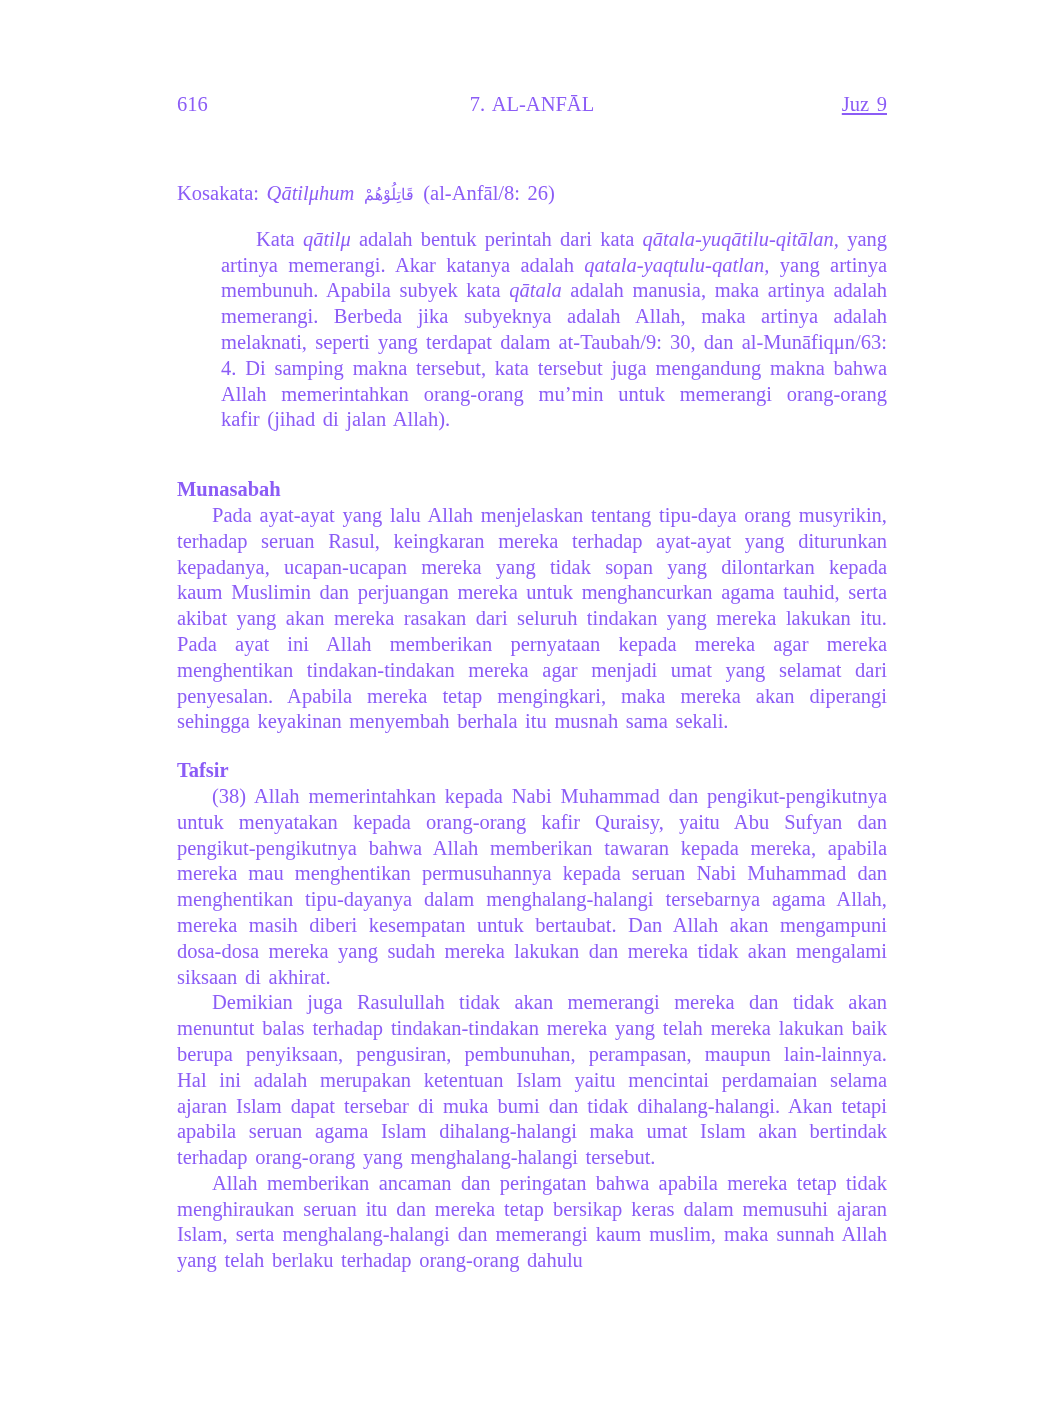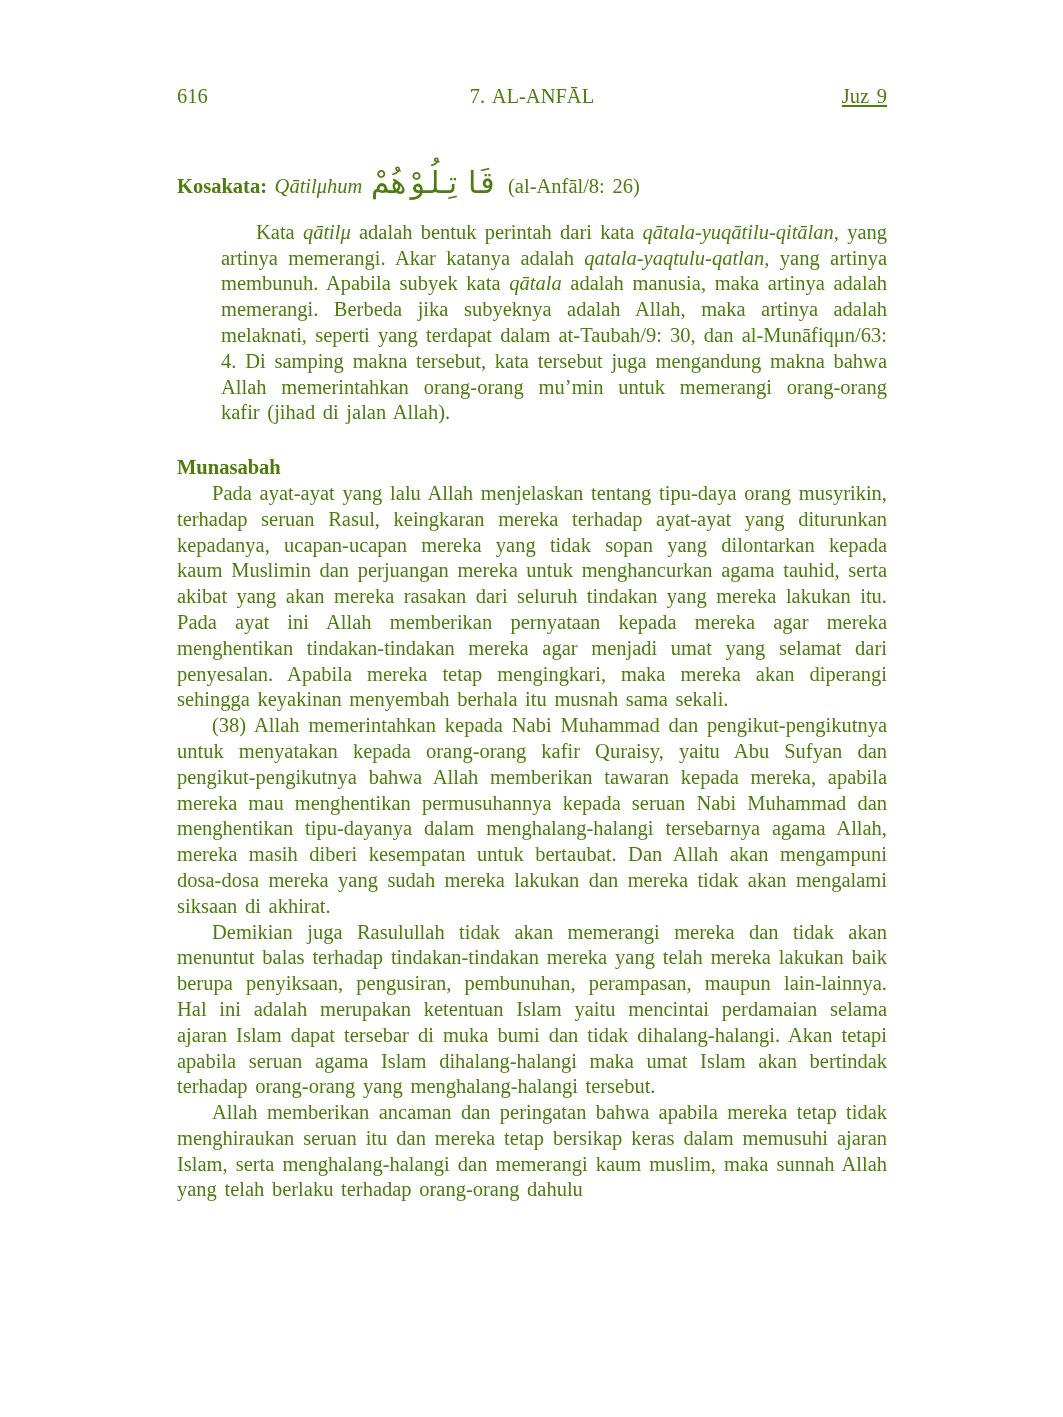--- a/index.html
+++ b/index.html
@@ -10,68 +10,68 @@
   .page {
     position: relative;
     width: 1063px;
     height: 1417px;
     background: #ffffff;
     overflow: hidden;
   }
   .content {
     position: absolute;
     left: 177px;
-    top: 84px;
+    top: 92px;
     width: 710px;
     font-family: "Liberation Serif", serif;
     font-size: 20.5px;
     line-height: 25.8px;
-    color: #4d7c0f;
+    color: #8b5cf6;
     word-spacing: 2.5px;
   }
   .page-header {
     display: grid;
     grid-template-columns: 1fr auto 1fr;
     align-items: baseline;
     width: 100%;
   }
   .hdr-left   { justify-self: start; }
   .hdr-center { justify-self: center; }
   .hdr-right  { justify-self: end; text-decoration: underline; }
 
   .kosakata {
     margin-top: 60px;
     line-height: 30px;
     white-space: nowrap;
   }
-  .bold   { font-weight: bold; }
+  .bold   { font-weight: normal; }
   .italic { font-style: italic; }
   .arabic {
-    font-family: Liberation Mono, monospace;
-    font-size: 30px;
+    font-family: Liberation Serif, serif;
+    font-size: 16px;
     line-height: 1;
     direction: rtl;
     unicode-bidi: isolate;
     padding: 0 2px;
   }
 
   p.body {
     margin: 0;
     text-align: justify;
     text-indent: 35px;
   }
   p.first-para { margin-top: 19px; margin-left: 44px; }
 
   h2.section-heading {
     font-size: 20.5px;
     font-weight: bold;
     margin: 0;
     line-height: 25.8px;
   }
-  h2.munasabah { margin-top: 29px; font-family: Liberation Serif, serif; }
+  h2.munasabah { margin-top: 44px; font-family: Liberation Serif, serif; }
   h2.tafsir    { margin-top: 23px; }
 </style>
 </head>
 <body>
 
 <div class="page">
   <div class="content">
 
     <div class="page-header">
       <span class="hdr-left">616</span>
@@ -85,20 +85,21 @@
       <span class="arabic">قَاتِلُوْهُمْ</span>
       <span>(al-Anfāl/8: 26)</span>
     </div>
 
     <p class="body first-para"><span>Kata </span><span style="font-style: italic;">qātilμ</span><span> adalah bentuk perintah dari kata </span><span style="font-style: italic;">qātala-yuqātilu-qitālan,</span><span> yang artinya memerangi. Akar katanya adalah </span><span style="font-style: italic;">qatala-yaqtulu-qatlan,</span><span> yang artinya membunuh. Apabila subyek kata </span><span style="font-style: italic;">qātala</span><span> adalah manusia, maka artinya adalah memerangi. Berbeda jika subyeknya adalah Allah, maka artinya adalah melaknati, seperti yang terdapat dalam at-Taubah/9: 30, dan al-Munāfiqμn/63: 4. Di samping makna tersebut, kata tersebut juga mengandung makna bahwa Allah memerintahkan orang-orang mu’min untuk memerangi orang-orang kafir (jihad di jalan Allah).</span></p>
 
     <h2 class="section-heading munasabah">Munasabah</h2>
 
     <p class="body">Pada ayat-ayat yang lalu Allah menjelaskan tentang tipu-daya orang musyrikin, terhadap seruan Rasul, keingkaran mereka terhadap ayat-ayat yang diturunkan kepadanya, ucapan-ucapan mereka yang tidak sopan yang dilontarkan kepada kaum Muslimin dan perjuangan mereka untuk menghancurkan agama tauhid, serta akibat yang akan mereka rasakan dari seluruh tindakan yang mereka lakukan itu. Pada ayat ini Allah memberikan pernyataan kepada mereka agar mereka menghentikan tindakan-tindakan mereka agar menjadi umat yang selamat dari penyesalan. Apabila mereka tetap mengingkari, maka mereka akan diperangi sehingga keyakinan menyembah berhala itu musnah sama sekali.</p>
 
+    <h2 class="section-heading tafsir">Tafsir</h2>
 
     <p class="body">(38) Allah memerintahkan kepada Nabi Muhammad dan pengikut-pengikutnya untuk menyatakan kepada orang-orang kafir Quraisy, yaitu Abu Sufyan dan pengikut-pengikutnya bahwa Allah memberikan tawaran kepada mereka, apabila mereka mau menghentikan permusuhannya kepada seruan Nabi Muhammad dan menghentikan tipu-dayanya dalam menghalang-halangi tersebarnya agama Allah, mereka masih diberi kesempatan untuk bertaubat. Dan Allah akan mengampuni dosa-dosa mereka yang sudah mereka lakukan dan mereka tidak akan mengalami siksaan di akhirat.</p>
 
     <p class="body">Demikian juga Rasulullah tidak akan memerangi mereka dan tidak akan menuntut balas terhadap tindakan-tindakan mereka yang telah mereka lakukan baik berupa penyiksaan, pengusiran, pembunuhan, perampasan, maupun lain-lainnya. Hal ini adalah merupakan ketentuan Islam yaitu mencintai perdamaian selama ajaran Islam dapat tersebar di muka bumi dan tidak dihalang-halangi. Akan tetapi apabila seruan agama Islam dihalang-halangi maka umat Islam akan bertindak terhadap orang-orang yang menghalang-halangi tersebut.</p>
 
     <p class="body">Allah memberikan ancaman dan peringatan bahwa apabila mereka tetap tidak menghiraukan seruan itu dan mereka tetap bersikap keras dalam memusuhi ajaran Islam, serta menghalang-halangi dan memerangi kaum muslim, maka sunnah Allah yang telah berlaku terhadap orang-orang dahulu</p>
 
   </div>
 </div>
 

